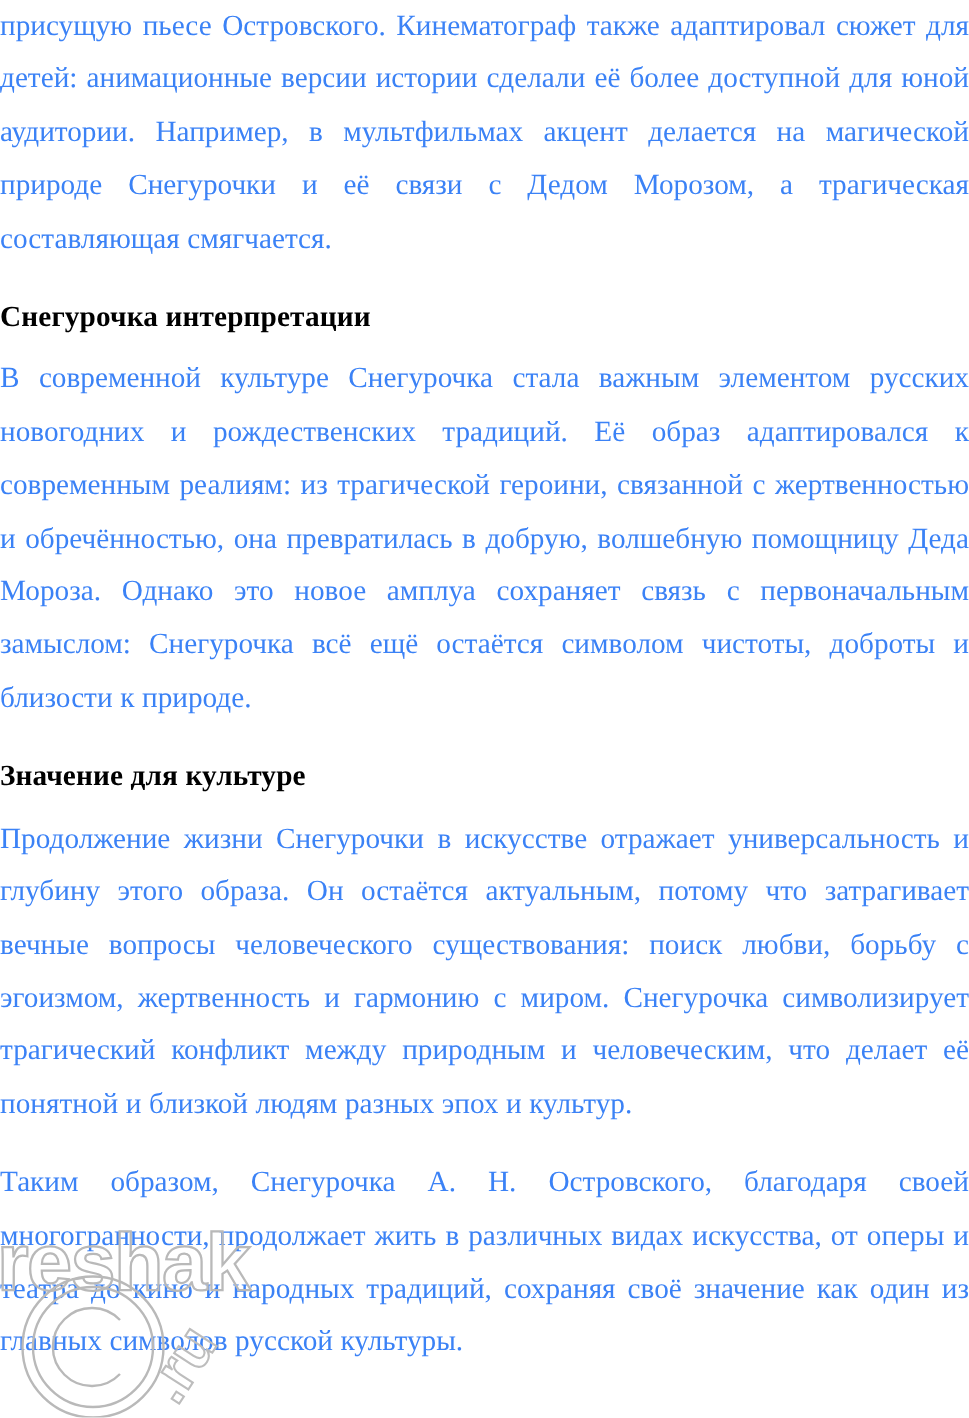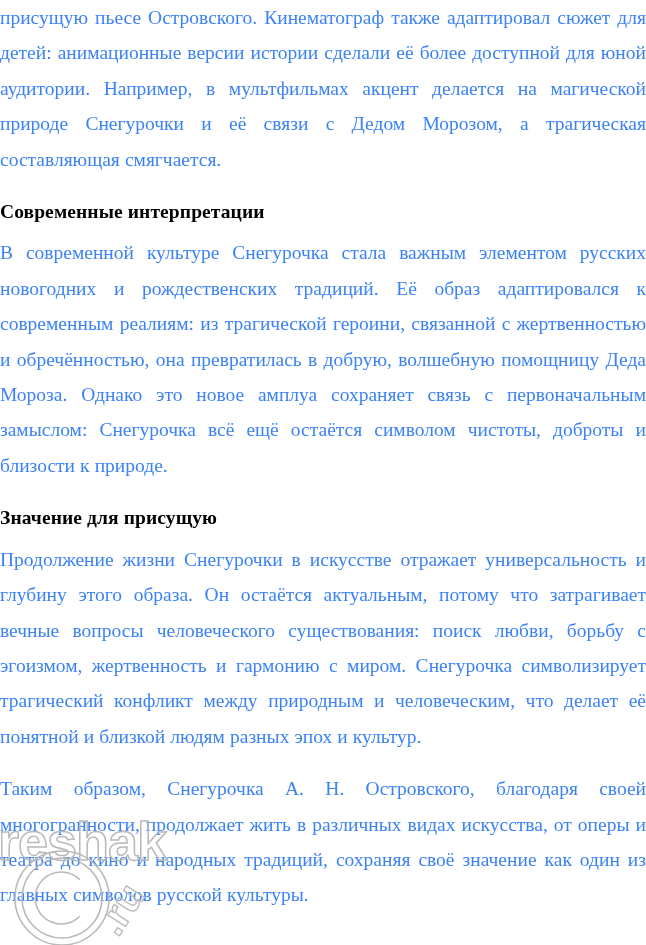--- a/index.html
+++ b/index.html
@@ -106,29 +106,29 @@
 <body>
 
 <div id="page">
 
   <div class="doc-body">
 
     <p class="para first-para">присущую пьесе Островского. Кинематограф также адаптировал сюжет для детей: анимационные версии истории сделали её более доступной для юной аудитории. Например, в мультфильмах акцент делается на магической природе Снегурочки и её связи с Дедом Морозом, а трагическая составляющая смягчается.</p>
 
     <div class="spacer-before-heading"></div>
 
-    <h2 class="heading">Современные интерпретации</h2>
+    <h2 class="heading">Снегурочка интерпретации</h2>
 
     <div class="spacer-after-heading"></div>
 
     <p class="para first-para">В современной культуре Снегурочка стала важным элементом русских новогодних и рождественских традиций. Её образ адаптировался к современным реалиям: из трагической героини, связанной с жертвенностью и обречённостью, она превратилась в добрую, волшебную помощницу Деда Мороза. Однако это новое амплуа сохраняет связь с первоначальным замыслом: Снегурочка всё ещё остаётся символом чистоты, доброты и близости к природе.</p>
 
     <div class="spacer-before-heading"></div>
 
-    <h2 class="heading">Значение для присущую</h2>
+    <h2 class="heading">Значение для культуре</h2>
 
     <div class="spacer-after-heading"></div>
 
     <p class="para first-para">Продолжение жизни Снегурочки в искусстве отражает универсальность и глубину этого образа. Он остаётся актуальным, потому что затрагивает вечные вопросы человеческого существования: поиск любви, борьбу с эгоизмом, жертвенность и гармонию с миром. Снегурочка символизирует трагический конфликт между природным и человеческим, что делает её понятной и близкой людям разных эпох и культур.</p>
 
     <p class="para">Таким образом, Снегурочка А. Н. Островского, благодаря своей многогранности, продолжает жить в различных видах искусства, от оперы и театра до кино и народных традиций, сохраняя своё значение как один из главных символов русской культуры.</p>
 
   </div>
 
   <div id="watermark">

